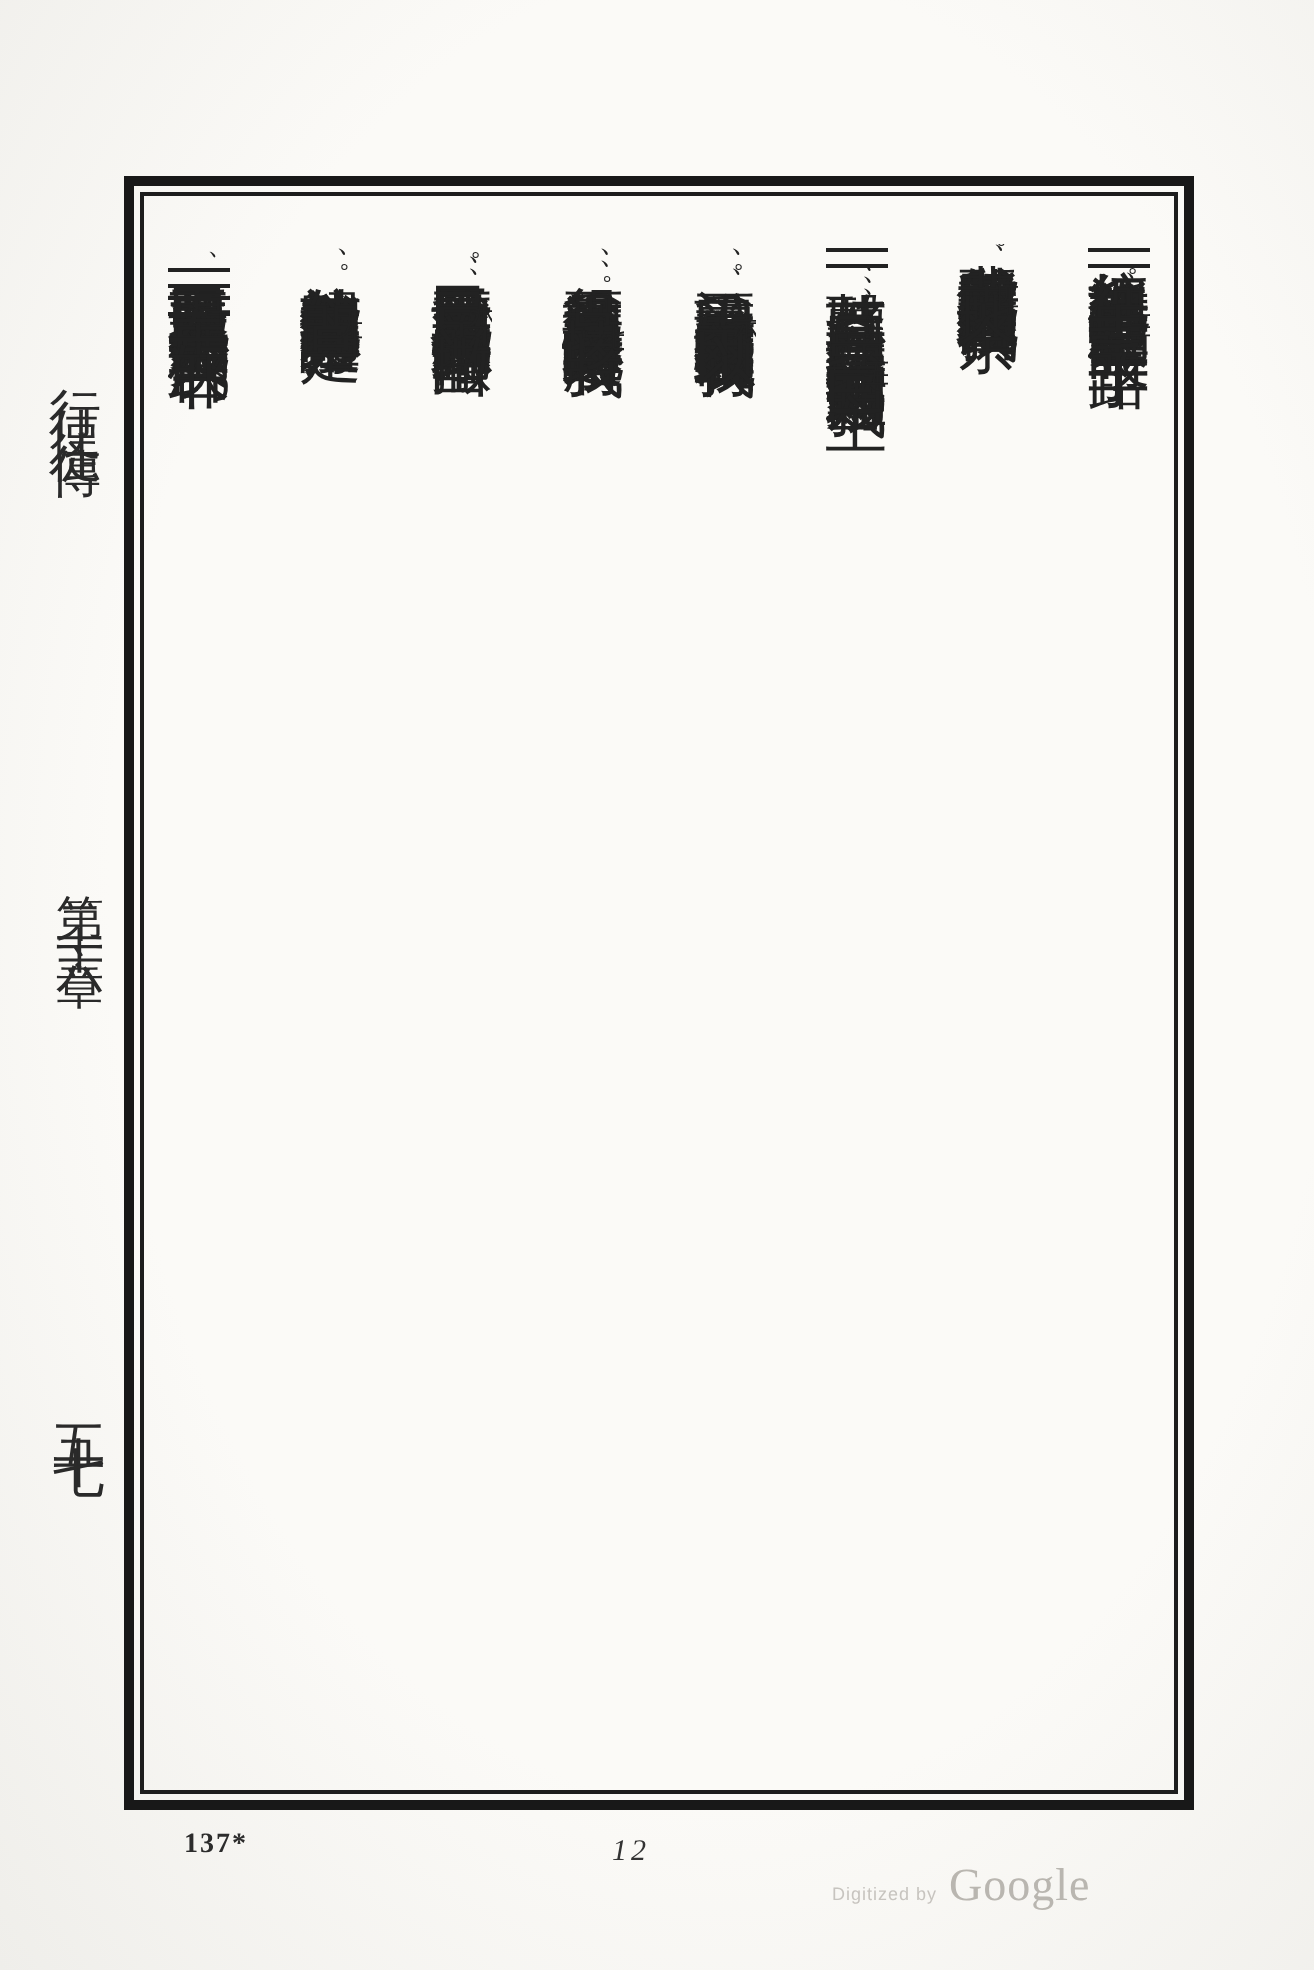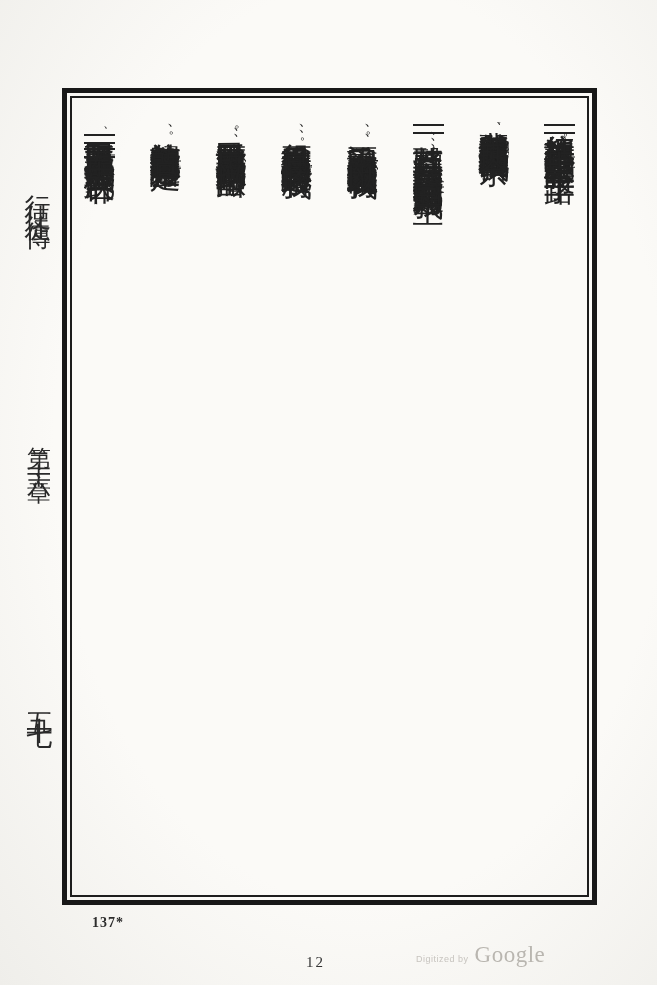--- a/index.html
+++ b/index.html
@@ -47,24 +47,24 @@
   
   .margin-label{
     position:absolute;writing-mode:vertical-rl;text-orientation:upright;
     color:#2a2a2a;
   }
   .m-title{left:20px;top:174px;font-size:26px;letter-spacing:10px;}
   .m-chapter{left:23px;top:428px;font-size:24px;letter-spacing:8px;}
   .m-pageno{left:22px;top:692px;font-size:26px;letter-spacing:5px;}
   
   .foot-left{position:absolute;left:92px;top:915px;font-size:14px;font-weight:bold;letter-spacing:1px;color:#2c2c2c;}
-  .foot-center{position:absolute;left:306px;top:954px;font-size:15px;letter-spacing:2px;color:#333;}
+  .foot-center{position:absolute;left:306px;top:918px;font-size:15px;font-style:italic;letter-spacing:2px;color:#333;}
   .watermark{
     position:absolute;left:416px;top:930px;width:150px;
-    display:flex;align-items:baseline;gap:6px;margin-top:12px;
+    display:flex;align-items:baseline;gap:6px;
   }
   .wm-prefix{font-size:9px;color:#c7c4bf;font-family:"Liberation Sans","DejaVu Sans",sans-serif;letter-spacing:.5px;}
   .wm-brand{font-size:23px;color:#b9b6b0;font-family:"Liberation Serif","DejaVu Serif",serif;letter-spacing:.5px;}
 </style>
 </head>
 <body>
 
 <div class="page">
 
   <div class="margin-label m-title">行使徒傳</div>

